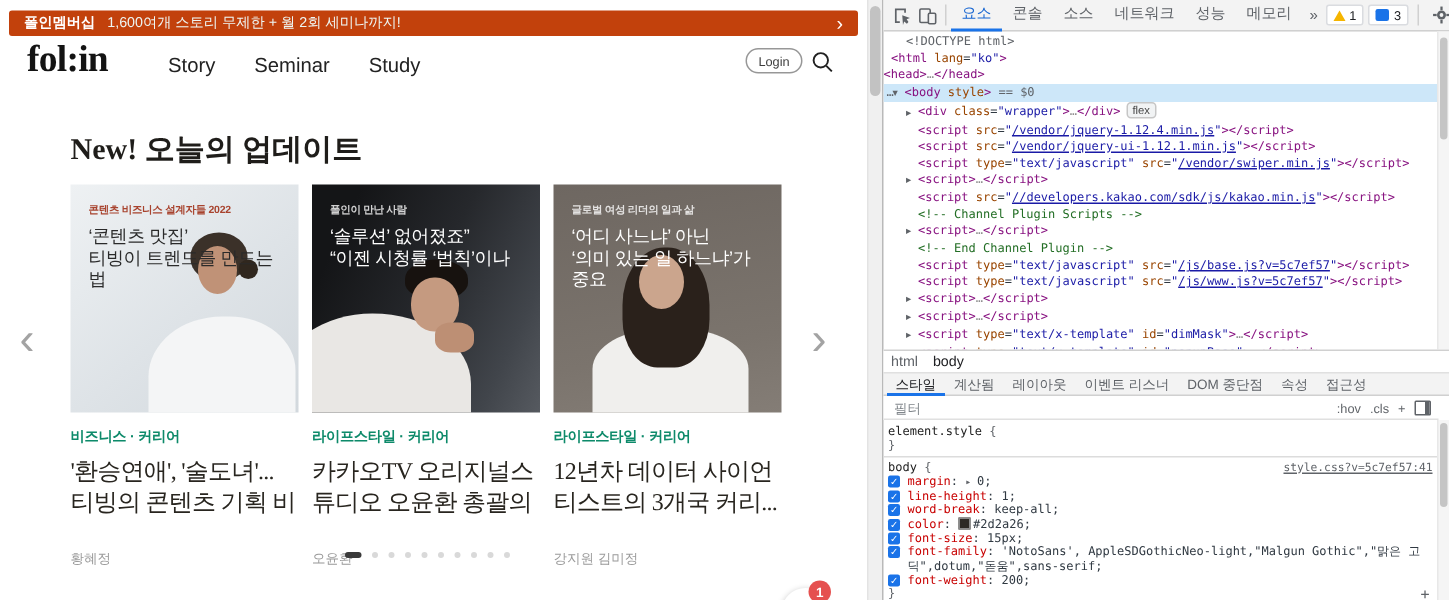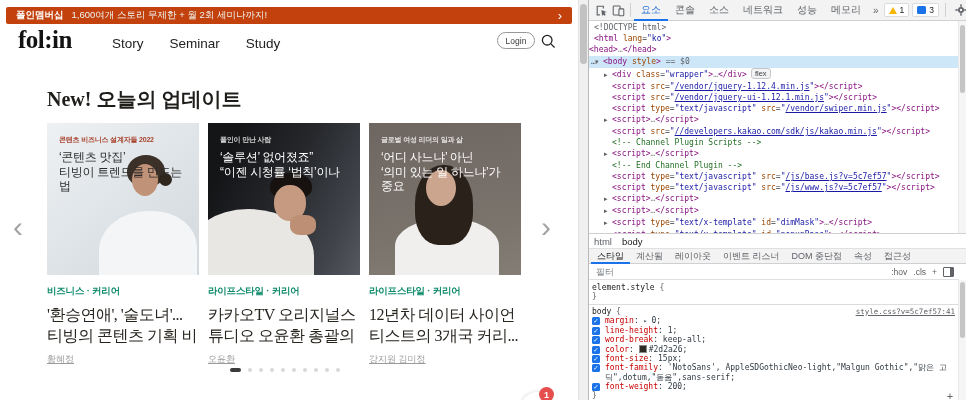--- a/index.html
+++ b/index.html
@@ -53,21 +53,21 @@
   .c2 .cimg{background:linear-gradient(170deg,#6e6761,#7b746d 70%,#847d76);}
   .c2 .ov-label{color:rgba(255,255,255,.8);}
   .c2 .ov-t{color:#fff;}
   .c2 .ph-hair{left:46px;top:42px;width:58px;height:80px;border-radius:48% 48% 40% 40%;background:#2a211b;}
   .c2 .ph-face{left:57px;top:47px;width:30px;height:36px;border-radius:50%;background:#cba58d;}
   .c2 .ph-body{left:26px;top:96px;width:104px;height:60px;border-radius:45% 45% 0 0;background:#f0efed;}
 
   .cat{margin-top:10px;font-size:9.5px;font-weight:bold;color:#0d8a6a;letter-spacing:-.2px;}
   .title{margin-top:6px;font-family:"Liberation Serif","DejaVu Serif",serif;font-size:16px;line-height:21px;
          color:#28251f;height:42px;overflow:hidden;letter-spacing:-.5px;}
-  .author{margin-top:7px;font-size:9px;color:#9b9b9b;text-decoration:underline;}
+  .author{margin-top:20px;font-size:9px;color:#9b9b9b;}
 
   .car-btn{position:absolute;top:212px;font-size:30px;font-weight:100;color:#a3a3a3;background:none;border:none;
            cursor:pointer;line-height:30px;padding:0;}
   .car-prev{left:13px;} .car-next{left:541px;}
 
   .dots{position:absolute;left:47px;top:368px;width:476px;display:flex;justify-content:center;align-items:center;gap:7px;}
   .dot{width:4px;height:4px;border-radius:50%;background:#d9d9d9;cursor:pointer;}
   .dot.on{width:11px;height:4px;border-radius:2px;background:#3a3a3a;}
 
   .chat-circle{position:absolute;left:521px;top:392px;width:32px;height:32px;border-radius:50%;background:#fff;
@@ -298,21 +298,21 @@
                 <rect x="12.3" y="7" width="3.2" height="2"></rect>
               </g>
               <circle cx="8" cy="8" r="1.7" fill="#f3f3f3"></circle>
             </svg>
         </span>
 
       </div>
     </div>
 
     <div class="dt-tree" id="dtTree">
-        <div class="tl" style="padding-left: 5px;"><span class="gry">&lt;!DOCTYPE html&gt;</span></div>
+        <div class="tl" style="padding-left: 15px;"><span class="gry">&lt;!DOCTYPE html&gt;</span></div>
         <div class="tl" style="padding-left: 5px;"><span class="tag">&lt;html</span><span class="attr"> lang</span><span class="pln">=</span><span class="val">"ko"</span><span class="tag">&gt;</span></div>
         <div class="tl" style="padding-left: 0;"><span class="tl-ar">▸</span><span class="tag">&lt;head&gt;</span><span class="dim">…</span><span class="tag">&lt;/head&gt;</span></div>
         <div class="tl sel" style="padding-left: 14px;"><span class="tl-mark">…</span><span class="tl-ar">▾</span><span class="tag">&lt;body</span><span class="attr"> style</span><span class="tag">&gt;</span><span class="gry"> == $0</span></div>
         <div class="tl" style="padding-left: 23px;"><span class="tl-ar">▸</span><span class="tag">&lt;div</span><span class="attr"> class</span><span class="pln">=</span><span class="val">"wrapper"</span><span class="tag">&gt;</span><span class="dim">…</span><span class="tag">&lt;/div&gt;</span><span class="tl-badge">flex</span></div>
         <div class="tl" style="padding-left: 23px;"><span class="tag">&lt;script</span><span class="attr"> src</span><span class="pln">=</span><span class="val">"</span><span class="link">/vendor/jquery-1.12.4.min.js</span><span class="val">"</span><span class="tag">&gt;</span><span class="tag">&lt;/script&gt;</span></div>
         <div class="tl" style="padding-left: 23px;"><span class="tag">&lt;script</span><span class="attr"> src</span><span class="pln">=</span><span class="val">"</span><span class="link">/vendor/jquery-ui-1.12.1.min.js</span><span class="val">"</span><span class="tag">&gt;</span><span class="tag">&lt;/script&gt;</span></div>
         <div class="tl" style="padding-left: 23px;"><span class="tag">&lt;script</span><span class="attr"> type</span><span class="pln">=</span><span class="val">"text/javascript"</span><span class="attr"> src</span><span class="pln">=</span><span class="val">"</span><span class="link">/vendor/swiper.min.js</span><span class="val">"</span><span class="tag">&gt;</span><span class="tag">&lt;/script&gt;</span></div>
         <div class="tl" style="padding-left: 23px;"><span class="tl-ar">▸</span><span class="tag">&lt;script&gt;</span><span class="dim">…</span><span class="tag">&lt;/script&gt;</span></div>
         <div class="tl" style="padding-left: 23px;"><span class="tag">&lt;script</span><span class="attr"> src</span><span class="pln">=</span><span class="val">"</span><span class="link">//developers.kakao.com/sdk/js/kakao.min.js</span><span class="val">"</span><span class="tag">&gt;</span><span class="tag">&lt;/script&gt;</span></div>
         <div class="tl" style="padding-left: 23px;"><span class="com">&lt;!-- Channel Plugin Scripts --&gt;</span></div>

